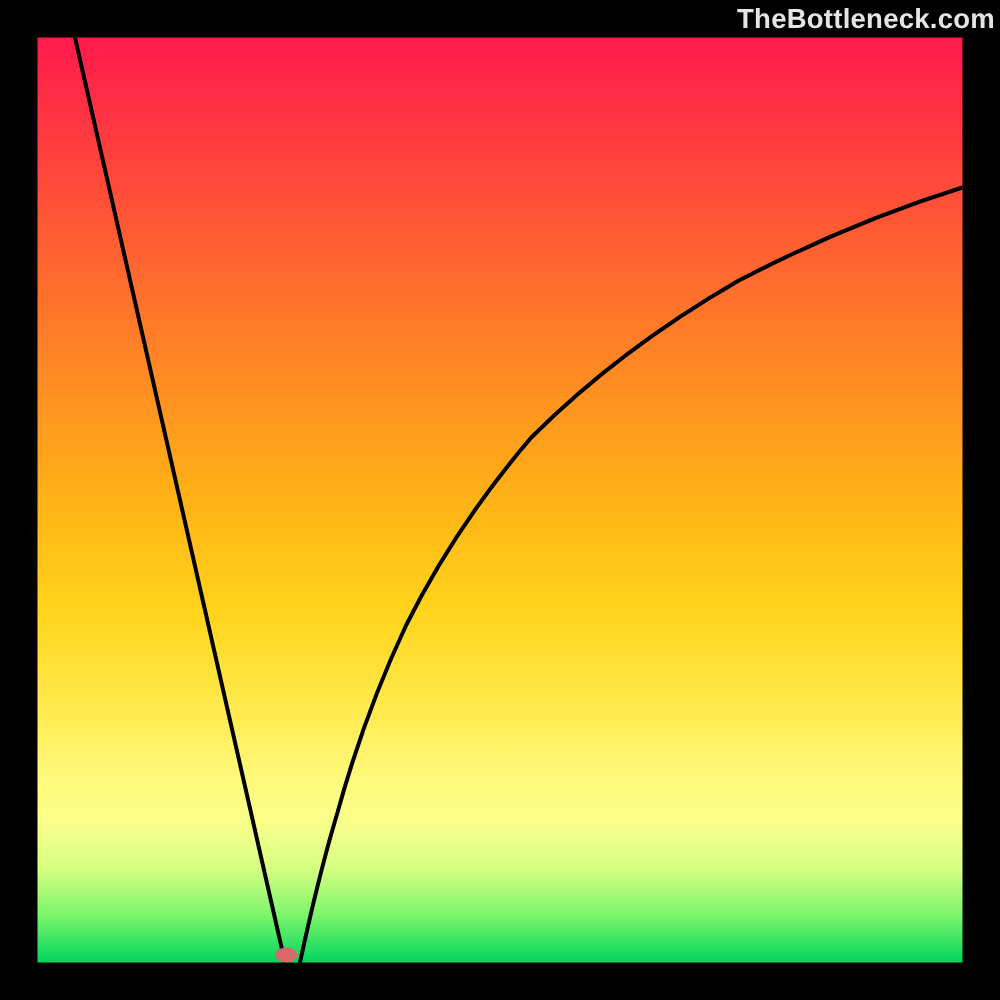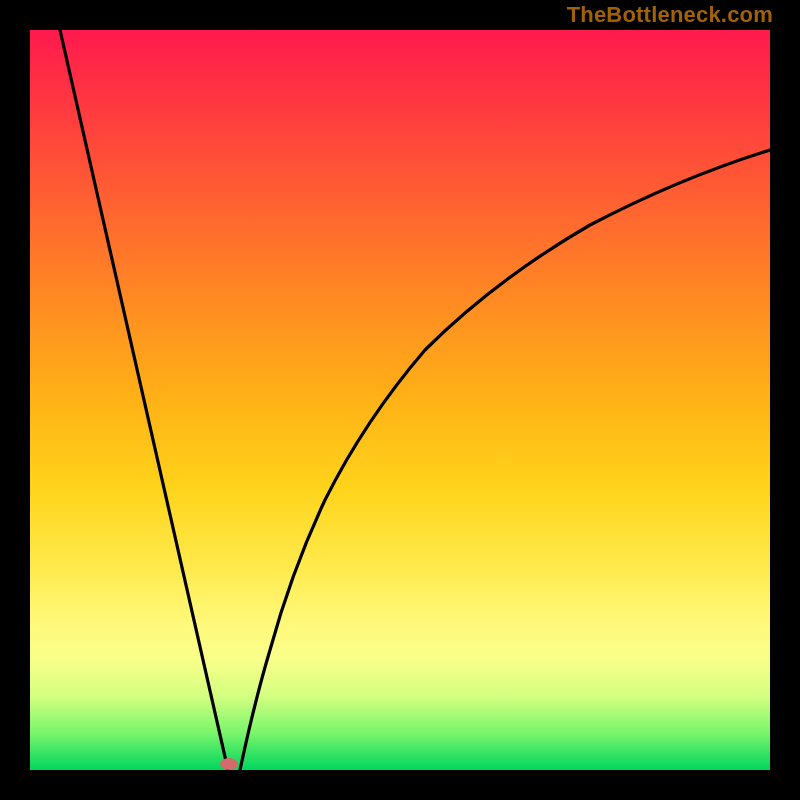--- a/index.html
+++ b/index.html
@@ -6,25 +6,25 @@
   html, body { width: 800px; height: 800px; overflow: hidden; background: #000; }
   .frame {
     position: relative;
     width: 800px;
     height: 800px;
     background: #000;
   }
   .watermark {
     position: absolute;
     top: 2px;
-    right: 27px;
+    right: 4px;
     font-family: Arial, Helvetica, sans-serif;
     font-size: 22px;
     font-weight: 600;
-    color: #a16207;
+    color: #e5e5e5;
     letter-spacing: 0.2px;
     z-index: 5;
   }
   .plot-area {
     position: absolute;
     left: 30px;
     top: 30px;
     width: 740px;
     height: 740px;
     background: linear-gradient(to bottom,

